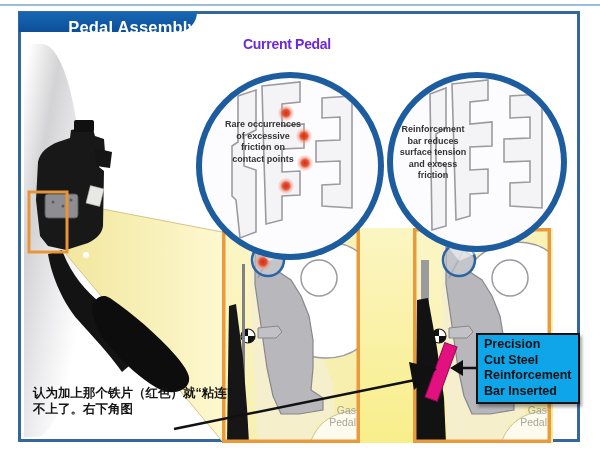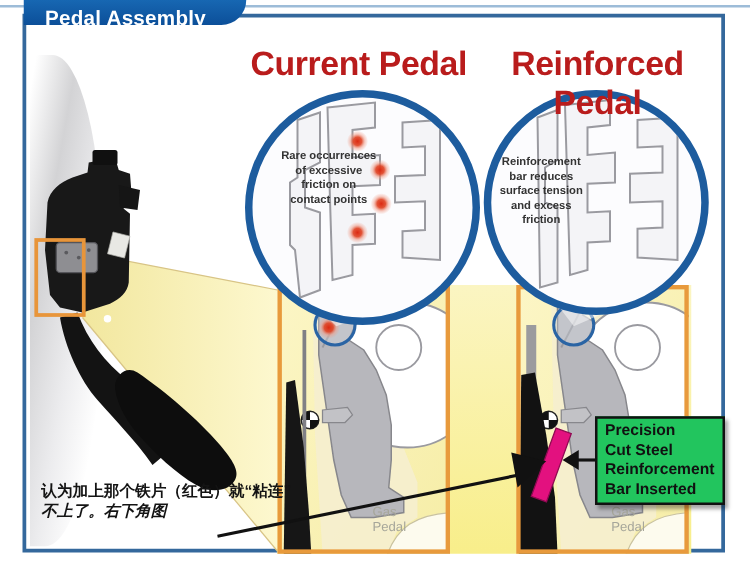--- a/index.html
+++ b/index.html
@@ -5,41 +5,41 @@
   html,body{margin:0;padding:0;background:#fff;}
   #stage{position:relative;width:600px;height:460px;background:#fff;overflow:hidden;
          font-family:"Liberation Sans","DejaVu Sans",sans-serif;}
   .top-hairline{position:absolute;left:0;top:4px;width:600px;height:2px;background:#9dbcd8;}
   .slide-frame{position:absolute;left:18px;top:11px;width:556px;height:425px;
                border:3px solid #34689c;background:transparent;}
   .gray-band{position:absolute;left:24px;top:44px;width:58px;height:393px;
              background:linear-gradient(100deg,#ffffff 4%,#d3d3d5 30%,#ececee 58%,#ffffff 82%);
              border-top-right-radius:40px 160px;border-bottom-right-radius:46px 200px;}
   svg.art{position:absolute;left:0;top:0;}
-  .banner{position:absolute;left:19px;top:0;width:178px;height:20px;
+  .banner{position:absolute;left:19px;top:12px;width:178px;height:20px;
           background:linear-gradient(180deg,#1767b2,#0c4f99);
-          border-radius:0 0 24px 0;z-index:4;}
+          border-radius:0 0 24px 0;z-index:4;text-align:right;}
   .banner .banner-text{color:#fff;font-size:16.5px;font-weight:700;line-height:30px;
           padding-left:17px;letter-spacing:.2px;}
-  .col-header{position:absolute;top:36px;font-size:27px;font-weight:800;color:#b91c1c;
+  .col-header{position:absolute;top:36px;font-size:14px;font-weight:800;color:#6d28d9;
           text-align:center;letter-spacing:-.3px;z-index:4;}
   .hL{left:196px;width:182px;} .hR{left:382px;width:192px;}
   .circle-note{position:absolute;z-index:5;font-size:9px;line-height:11.5px;color:#333;
           text-align:center;font-weight:600;}
   .nL{left:218px;top:119px;width:90px;} .nR{left:391px;top:124px;width:84px;}
-  .gas-label{position:absolute;width:58px;font-size:10.5px;line-height:12px;
+  .gas-label{position:absolute;width:58px;text-align:right;font-size:10.5px;line-height:12px;
           color:#a6a69a;z-index:5;}
   .gL{left:298px;top:404px;} .gR{left:489px;top:404px;}
-  .callout{position:absolute;left:476px;top:333px;background:#22c55e;border:2.5px solid #111;
+  .callout{position:absolute;left:476px;top:333px;background:#0ea5e9;border:2.5px solid #111;
           padding:2px 6px 3px 6px;z-index:7;box-shadow:2px 3px 3px rgba(0,0,0,.35);
           white-space:nowrap;}
   .callout div{font-size:12.5px;line-height:15.5px;font-weight:600;color:#111;}
   .cn-note{position:absolute;left:33px;top:385px;width:230px;z-index:7;color:#141414;
           font-size:12.5px;line-height:16px;font-weight:700;}
-  .cn-note .row3{display:flex;align-items:flex-end;font-style:italic;}
+  .cn-note .row3{display:flex;align-items:flex-end;}
   .cn-note .pointer-label{}
 </style>
 </head>
 <body>
 
 <div id="stage">
 
   <div class="top-hairline"></div>
   <div class="slide-frame"></div>
   <div class="gray-band"></div>
@@ -174,21 +174,20 @@
       <line x1="483" y1="368" x2="459" y2="368" stroke="#111" stroke-width="2.5"></line>
       <polygon points="450,368 463,360 463,376" fill="#111"></polygon>
     </g>
   </svg>
 
   <div class="banner">
     <div class="banner-text">Pedal Assembly</div>
   </div>
 
   <div class="col-header hL">Current Pedal</div>
-  <div class="col-header hR">Reinforced Pedal</div>
 
   <div class="circle-note nL">
     <div>Rare occurrences</div>
     <div>of excessive</div>
     <div>friction on</div>
     <div>contact points</div>
   </div>
   <div class="circle-note nR">
     <div>Reinforcement</div>
     <div>bar reduces</div>

